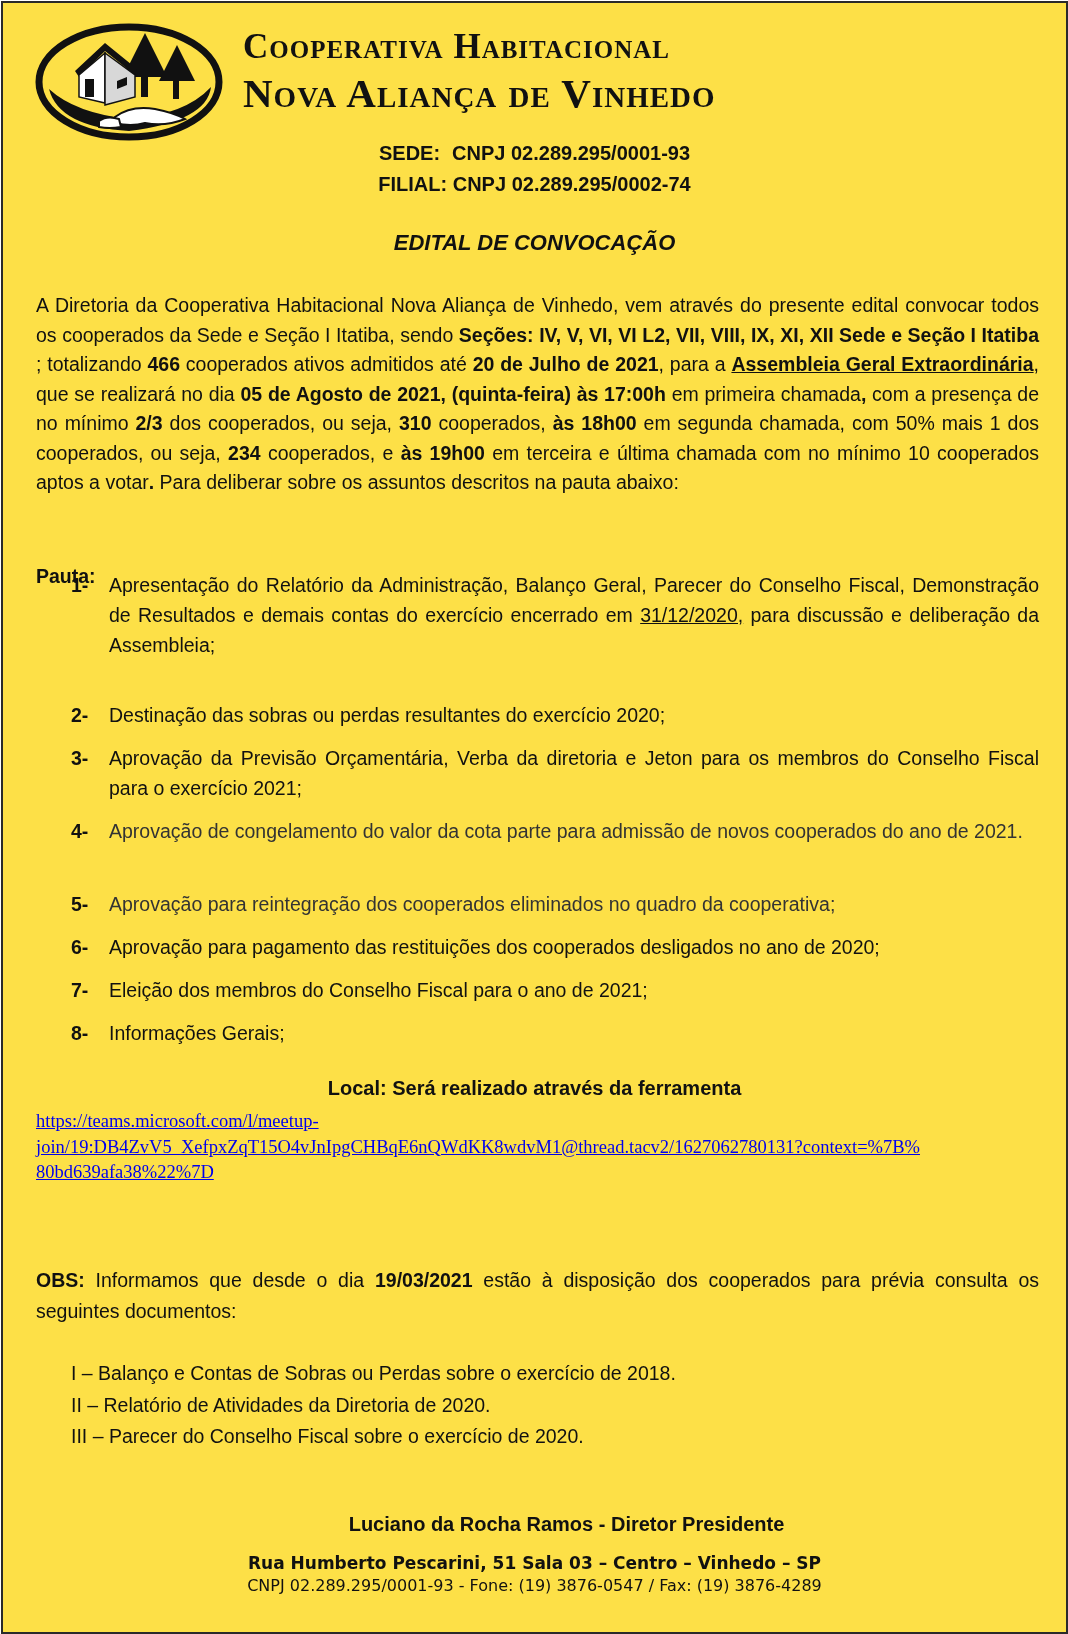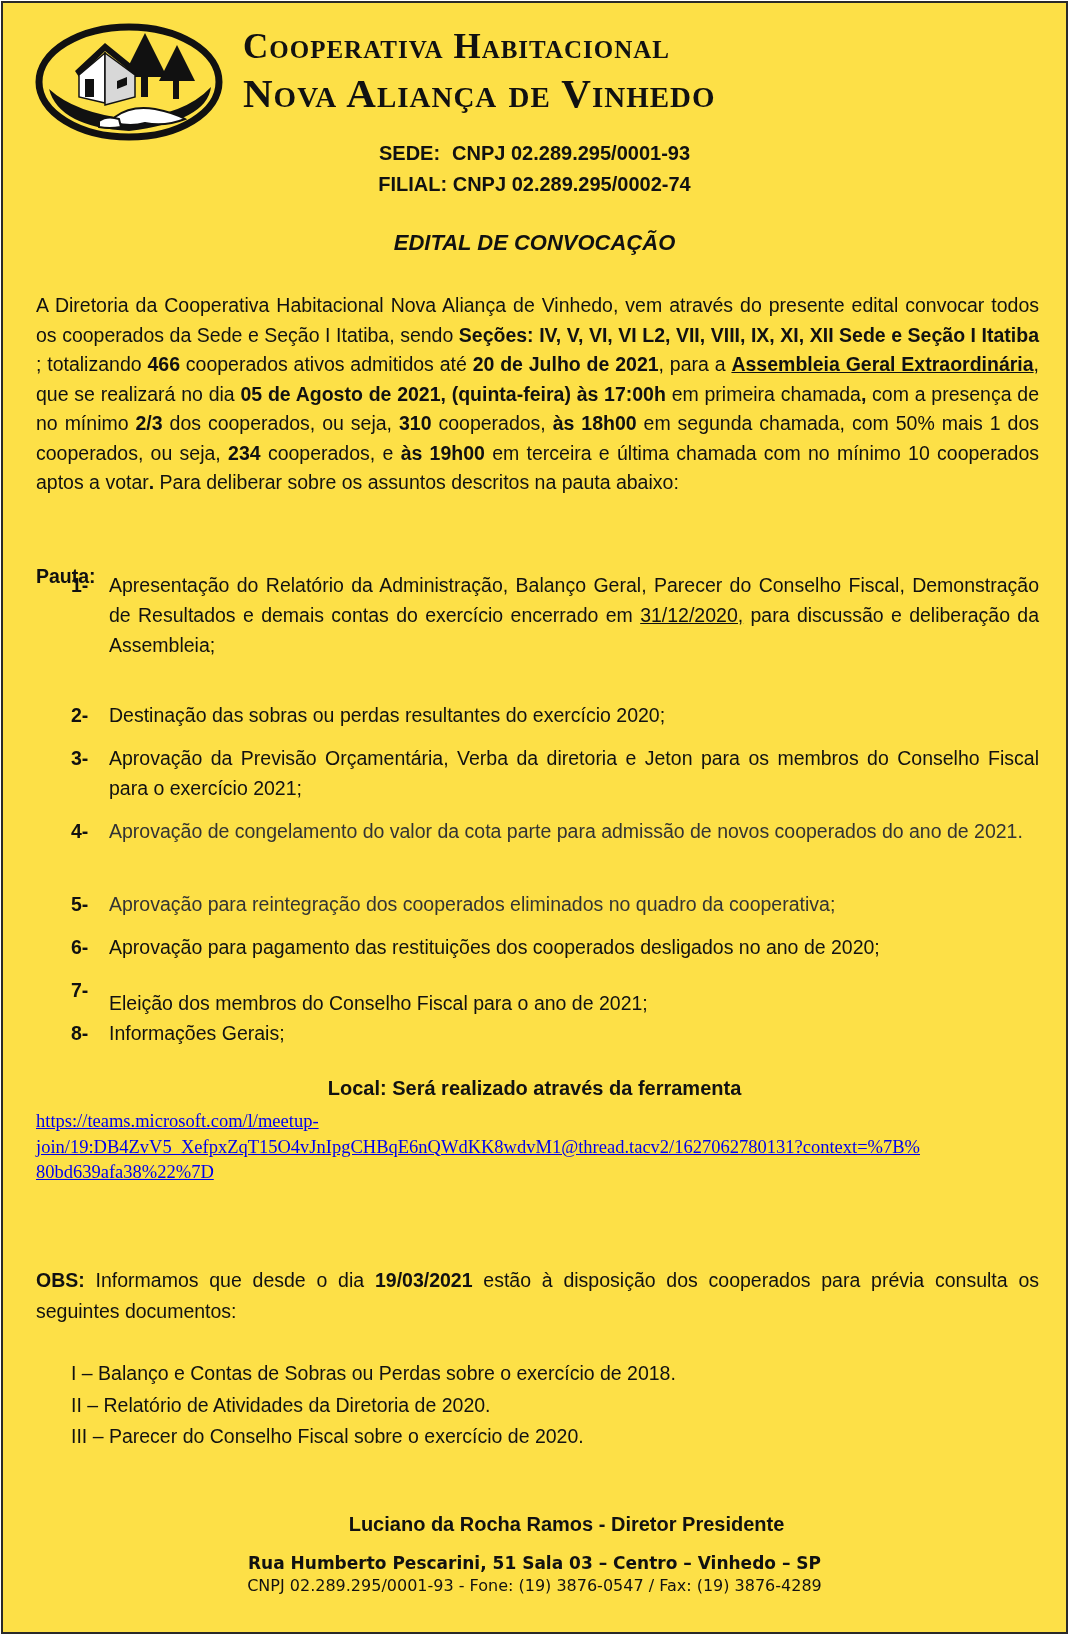--- a/index.html
+++ b/index.html
@@ -109,21 +109,21 @@
     <div class="item" style="top:886px;">
       <span class="num">5-</span>
       <div class="txt gray" style="text-align:right;">Aprovação para reintegração dos cooperados eliminados  no quadro da cooperativa;</div>
     </div>
     <div class="item" style="top:929px;">
       <span class="num">6-</span>
       <div class="txt" style="text-align:left;">Aprovação para pagamento das restituições dos cooperados desligados no ano de 2020;</div>
     </div>
     <div class="item" style="top:972px;">
       <span class="num">7-</span>
-      <div class="txt" style="text-align:left;margin-top:13px;">Eleição dos membros do Conselho Fiscal para o ano de 2021;</div>
+      <div class="txt" style="text-align:left;">Eleição dos membros do Conselho Fiscal para o ano de 2021;</div>
     </div>
     <div class="item" style="top:1015px;">
       <span class="num">8-</span>
       <div class="txt" style="text-align:left;">Informações Gerais;</div>
     </div>
   </div>
 
   <div class="local">Local: Será realizado através da ferramenta</div>
   <div class="link">
     <span>https://teams.microsoft.com/l/meetup-</span>

